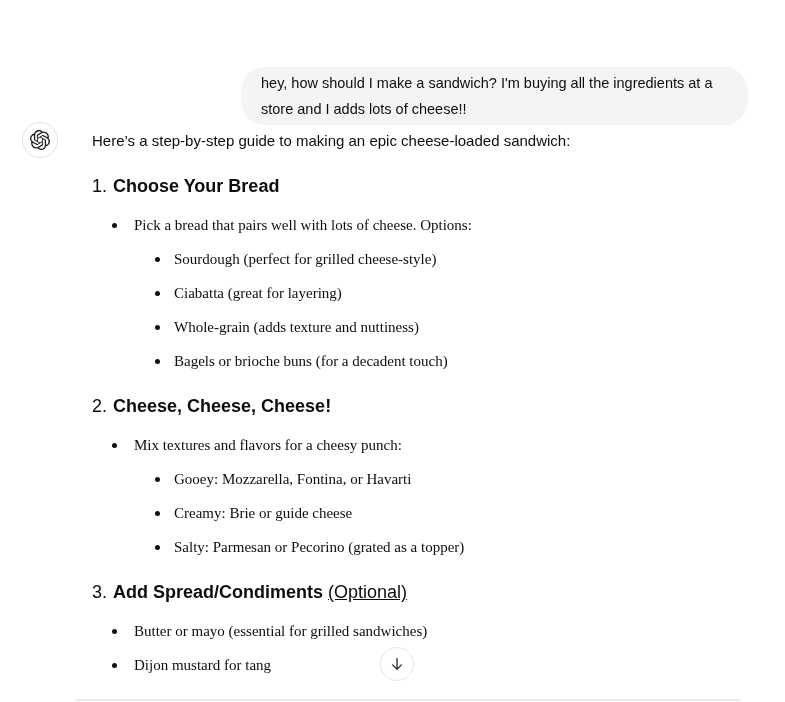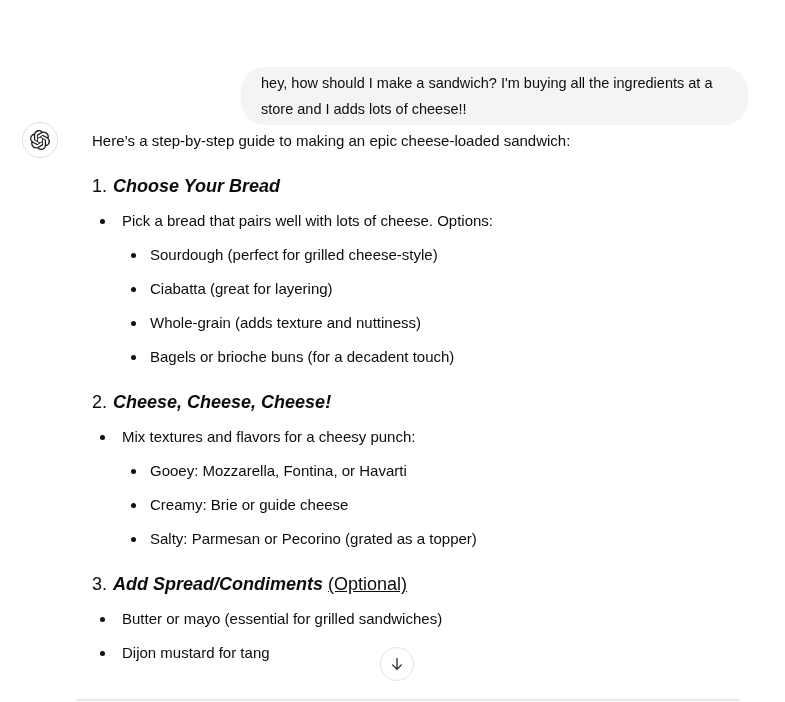--- a/index.html
+++ b/index.html
@@ -52,24 +52,24 @@
   .intro { line-height: 26px; margin: 0; }
 
   .sec-heading {
     font-size: 18px;
     line-height: 28px;
     font-weight: 400;
     margin: 18px 0 8px 0;
     color: #0d0d0d;
   }
   .sec-num { font-weight: 400; margin-right: 6px; }
-  .sec-title { font-weight: 700; font-style: italic; }
+  .sec-title { font-weight: 700; }
   .sec-suffix { font-weight: 400; margin-left: 5px; text-decoration: underline; }
 
-  ul.blist { list-style: none; margin: 0; padding: 0 0 0 30px; }
+  ul.blist { list-style: none; margin: 12px; padding: 0 0 0 30px; font-family: Liberation Serif, serif; }
   ul.blist.l2 { padding-left: 28px; margin-top: 8px; }
   ul.blist li {
     position: relative;
     line-height: 26px;
     margin-bottom: 8px;
     font-size: 15px;
   }
   ul.blist li:last-child { margin-bottom: 0; }
   ul.blist.l1 > li::before,
   ul.blist.l2 > li::before {

